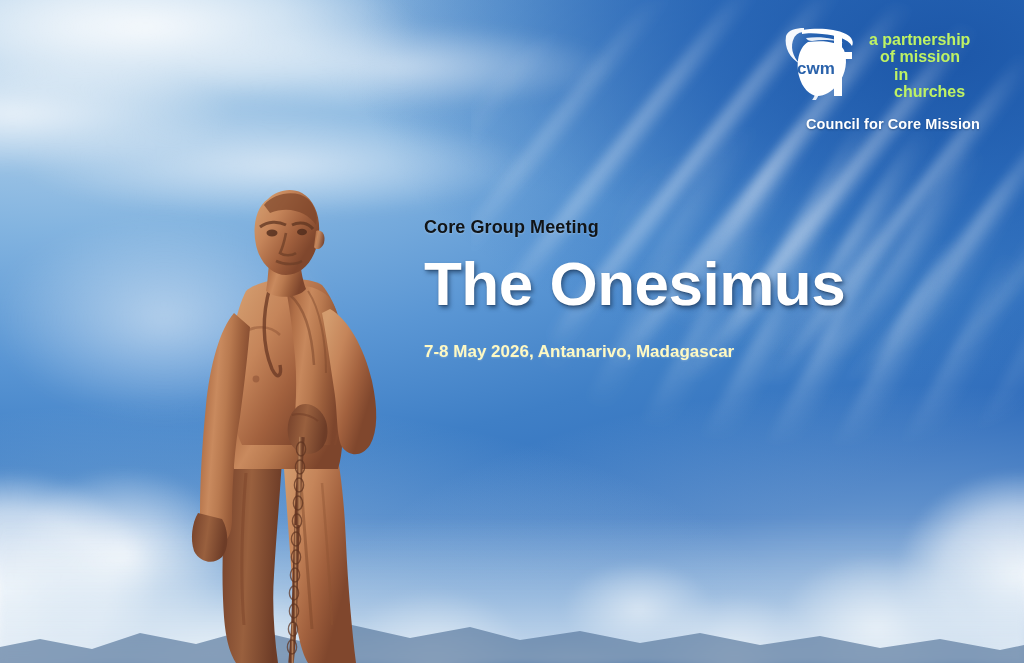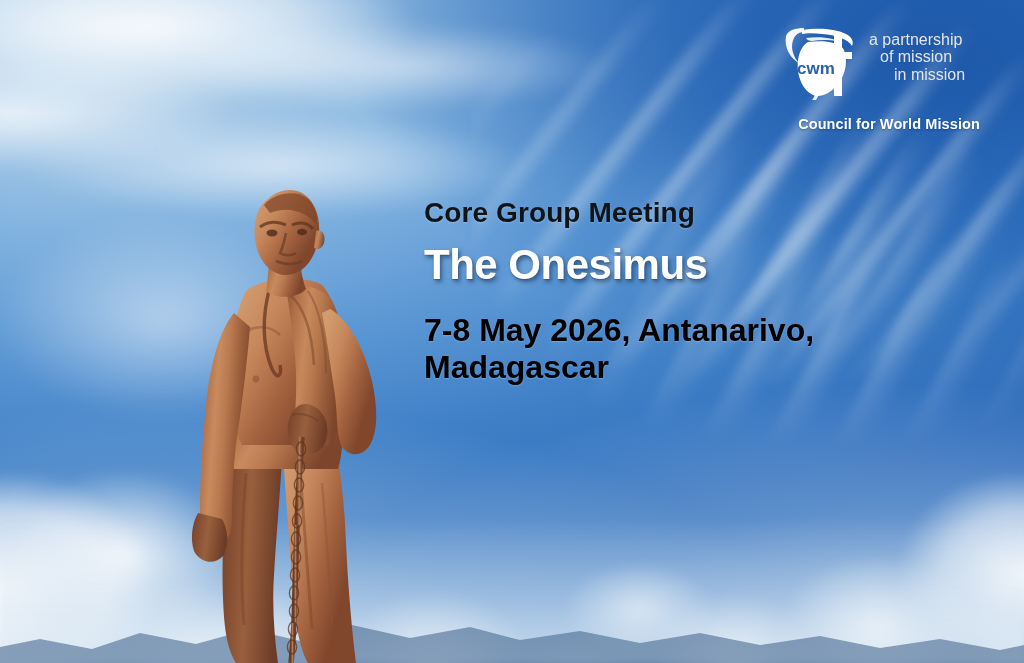--- a/index.html
+++ b/index.html
@@ -131,46 +131,47 @@
   
   .mountains { position:absolute; left:0; bottom:0; width:100%; height:60px; opacity:.62; }
 
   
   .statue { position:absolute; left:150px; bottom:0; width:280px; height:480px; }
 
   
   .copy { position:absolute; left:424px; top:198px; width:560px; }
 
   .eyebrow {
-    font-size:28px; font-weight:bold; color:#111417;
+    font-size:18px; font-weight:bold; color:#111417;
     letter-spacing:.1px; line-height:1.1;
     text-shadow:0 1px 2px rgba(255,255,255,.22);
+    margin-top:20px;
   }
   .title {
     margin-top:14px;
-    font-size:42px; font-weight:bold; color:#ffffff;
+    font-size:62px; font-weight:bold; color:#ffffff;
     line-height:1.04; letter-spacing:-.5px;
     text-shadow: 2px 3px 4px rgba(20,46,80,.58), 0 1px 1px rgba(20,46,80,.35);
     white-space:nowrap;
   }
   .title .l2 { display:block; margin-left:18px; }
   .dateline {
     margin-top:26px;
-    font-size:32px; font-weight:bold; color:#000000;
+    font-size:17px; font-weight:bold; color:#fef9c3;
     line-height:1.15; letter-spacing:0px;
     text-shadow:0 1px 2px rgba(255,255,255,.20);
   }
 
   
   .logo-block { position:absolute; right:42px; top:26px; width:200px; }
   .logo-row { display:flex; align-items:flex-start; gap:9px; }
   .logo-mark { width:78px; height:74px; flex:0 0 78px; }
   .logo-tag {
-    color:#e5e5e5; font-size:16px; line-height:1.08;
-    font-weight:400; padding-top:5px;
+    color:#bef264; font-size:16px; line-height:1.08;
+    font-weight:700; padding-top:5px;
   }
   .logo-tag span { display:block; }
   .logo-tag .t1 { text-align:left; }
   .logo-tag .t2 { text-align:left; padding-left:11px; }
   .logo-tag .t3 { text-align:left; padding-left:25px; }
   .logo-sub {
     margin-top:16px; text-align:right;
     color:#ffffff; font-size:14.5px; font-weight:bold;
     letter-spacing:.1px;
     text-shadow:0 1px 2px rgba(18,52,98,.5);
@@ -339,19 +340,19 @@
         <rect x="52" y="8" width="8" height="62" fill="#ffffff"></rect>
         <rect x="42" y="26" width="28" height="7" fill="#ffffff"></rect>
 
         <text x="34" y="48" text-anchor="middle" font-family="'Liberation Sans', sans-serif" font-size="17" font-weight="bold" fill="#2a62ab">cwm</text>
 
         <path d="M34,60 C34,68 32,72 30,74 L34,74 C37,70 38,64 38,60 Z" fill="#ffffff" opacity=".9"></path>
       </svg>
       <div class="logo-tag">
         <span class="t1">a partnership</span>
         <span class="t2">of mission</span>
-        <span class="t3">in mission</span>
+        <span class="t3">in churches</span>
       </div>
     </div>
-    <div class="logo-sub">Council for World Mission</div>
+    <div class="logo-sub">Council for Core Mission</div>
   </div>
 
 </div>
 
 </body></html>

